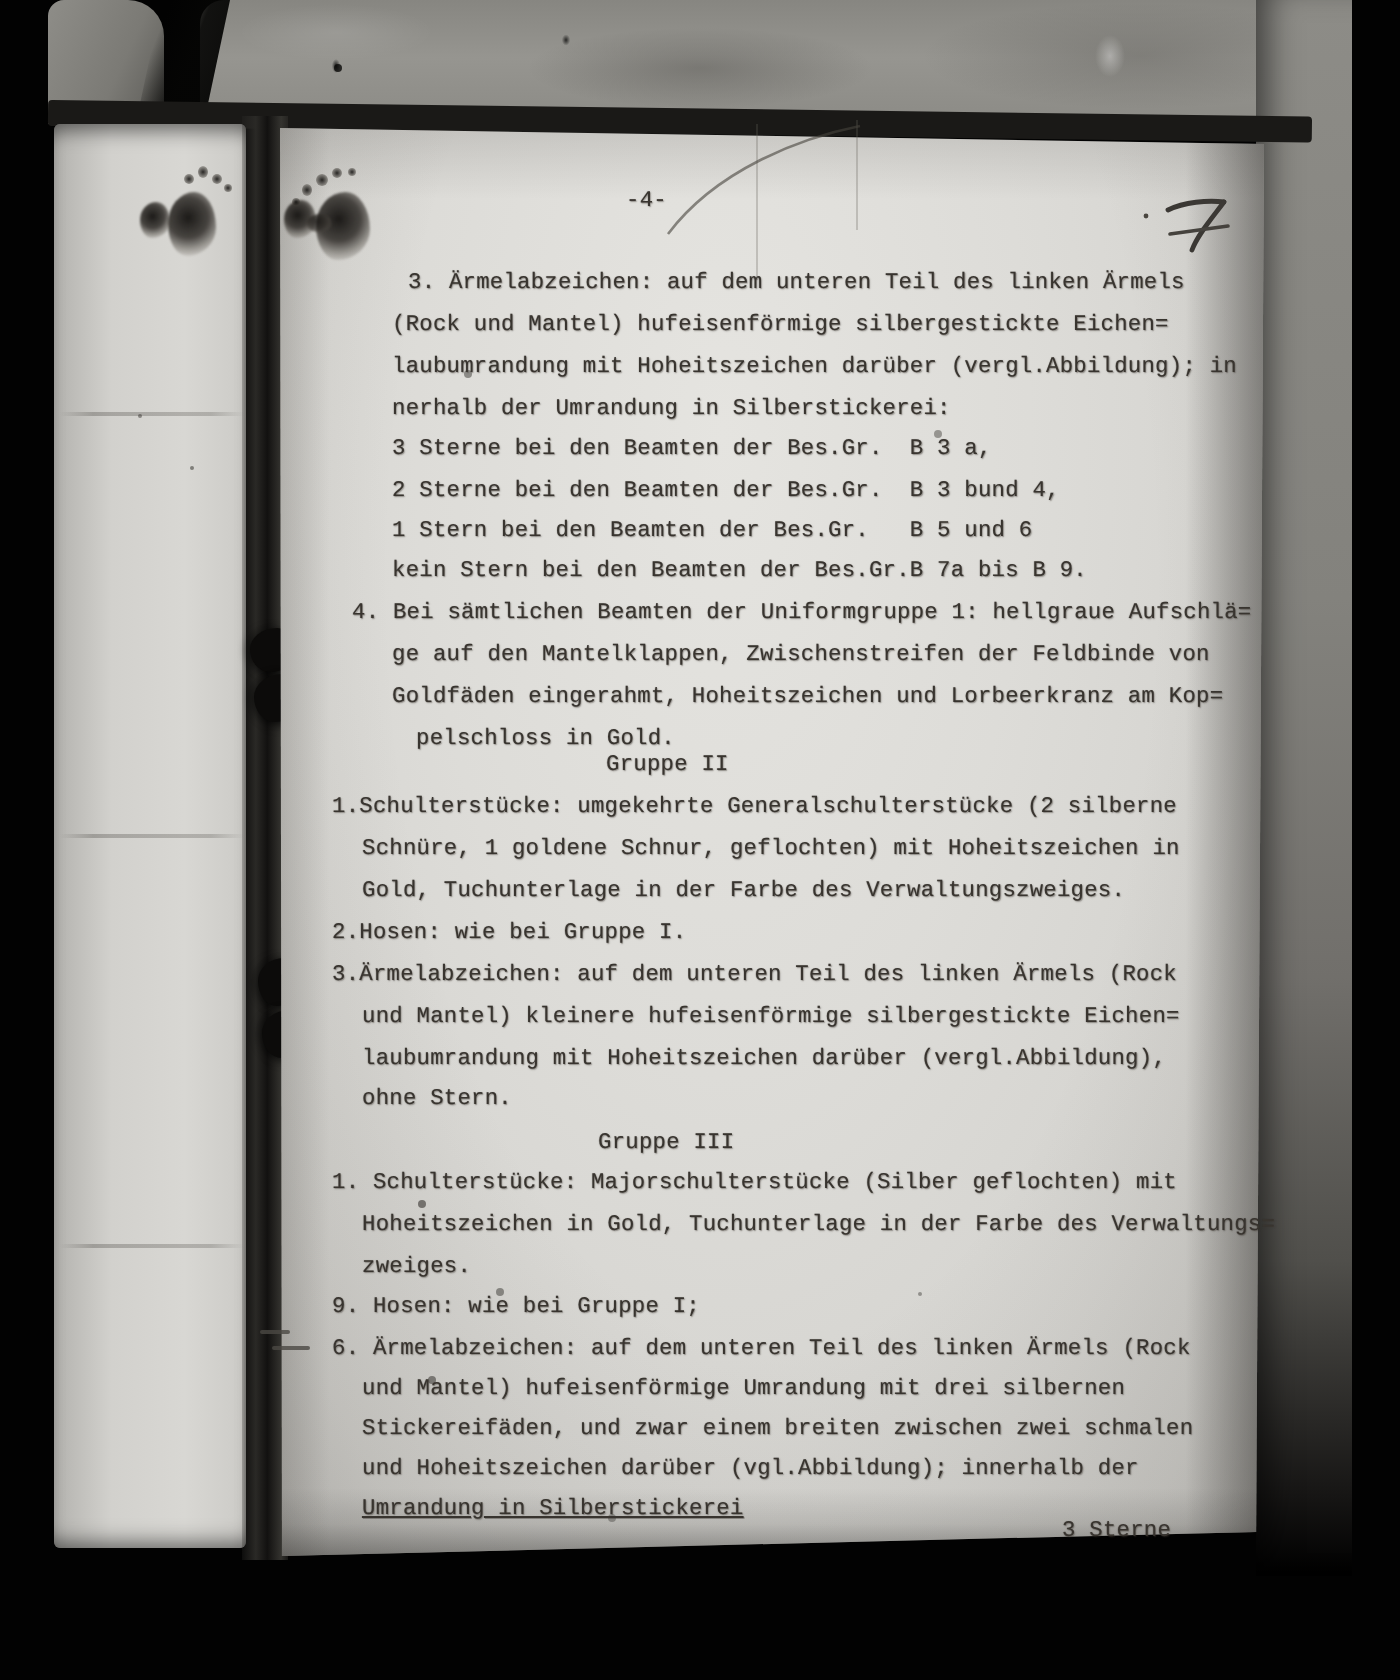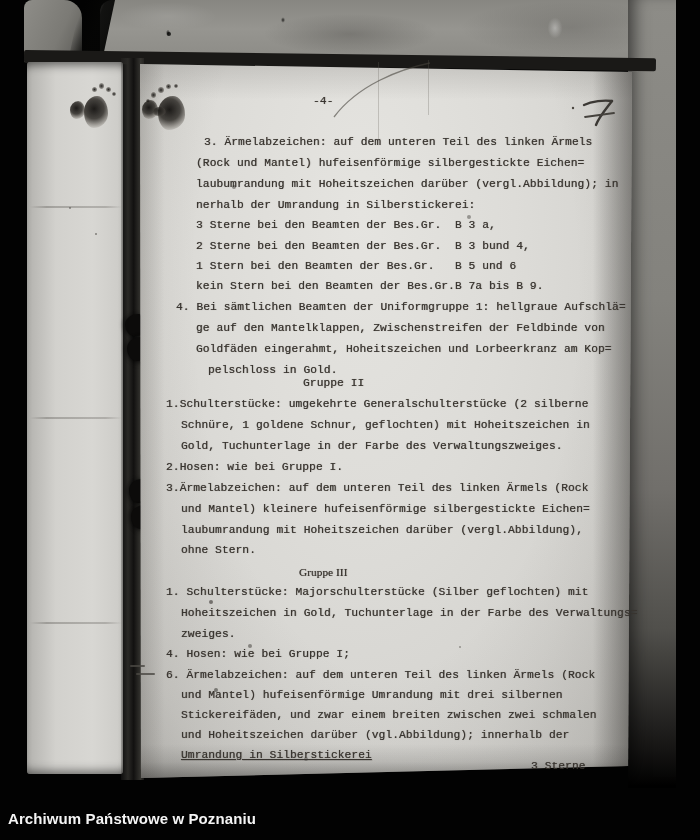--- a/index.html
+++ b/index.html
@@ -148,27 +148,26 @@
       <div class="tline" style="left: 208px; top: 364px;">pelschloss in Gold.</div>
       <div class="tline" style="left: 303px; top: 377px;">Gruppe II</div>
       <div class="tline" style="left: 166px; top: 398px;">1.Schulterstücke: umgekehrte Generalschulterstücke (2 silberne</div>
       <div class="tline" style="left: 181px; top: 419px;">Schnüre, 1 goldene Schnur, geflochten) mit Hoheitszeichen in</div>
       <div class="tline" style="left: 181px; top: 440px;">Gold, Tuchunterlage in der Farbe des Verwaltungszweiges.</div>
       <div class="tline" style="left: 166px; top: 461px;">2.Hosen: wie bei Gruppe I.</div>
       <div class="tline" style="left: 166px; top: 482px;">3.Ärmelabzeichen: auf dem unteren Teil des linken Ärmels (Rock</div>
       <div class="tline" style="left: 181px; top: 503px;">und Mantel) kleinere hufeisenförmige silbergestickte Eichen=</div>
       <div class="tline" style="left: 181px; top: 524px;">laubumrandung mit Hoheitszeichen darüber (vergl.Abbildung),</div>
       <div class="tline" style="left: 181px; top: 544px;">ohne Stern.</div>
-      <div class="tline" style="left: 299px; top: 566px; font-family: Liberation Serif, serif;">Gruppe III</div>
+      <div class="tline" style="left: 299px; top: 566px;">Gruppe III</div>
       <div class="tline" style="left: 166px; top: 586px;">1. Schulterstücke: Majorschulterstücke (Silber geflochten) mit</div>
       <div class="tline" style="left: 181px; top: 607px;">Hoheitszeichen in Gold, Tuchunterlage in der Farbe des Verwaltungs=</div>
       <div class="tline" style="left: 181px; top: 628px;">zweiges.</div>
-      <div class="tline" style="left: 166px; top: 648px;">4. Hosen: wie bei Gruppe I;</div>
+      <div class="tline" style="left: 166px; top: 648px;">9. Hosen: wie bei Gruppe I;</div>
       <div class="tline" style="left: 166px; top: 669px;">6. Ärmelabzeichen: auf dem unteren Teil des linken Ärmels (Rock</div>
       <div class="tline" style="left: 181px; top: 689px;">und Mantel) hufeisenförmige Umrandung mit drei silbernen</div>
       <div class="tline" style="left: 181px; top: 709px;">Stickereifäden, und zwar einem breiten zwischen zwei schmalen</div>
       <div class="tline" style="left: 181px; top: 729px;">und Hoheitszeichen darüber (vgl.Abbildung); innerhalb der</div>
       <div class="tline" style="left: 181px; top: 749px; text-decoration: underline;">Umrandung in Silberstickerei</div>
       <div class="tline" style="left: 531px; top: 760px;">3 Sterne</div>
     </div>
 
-  <div class="caption">Archiwum Państwowe w Poznaniu</div>
 </div>
 
 </body></html>

